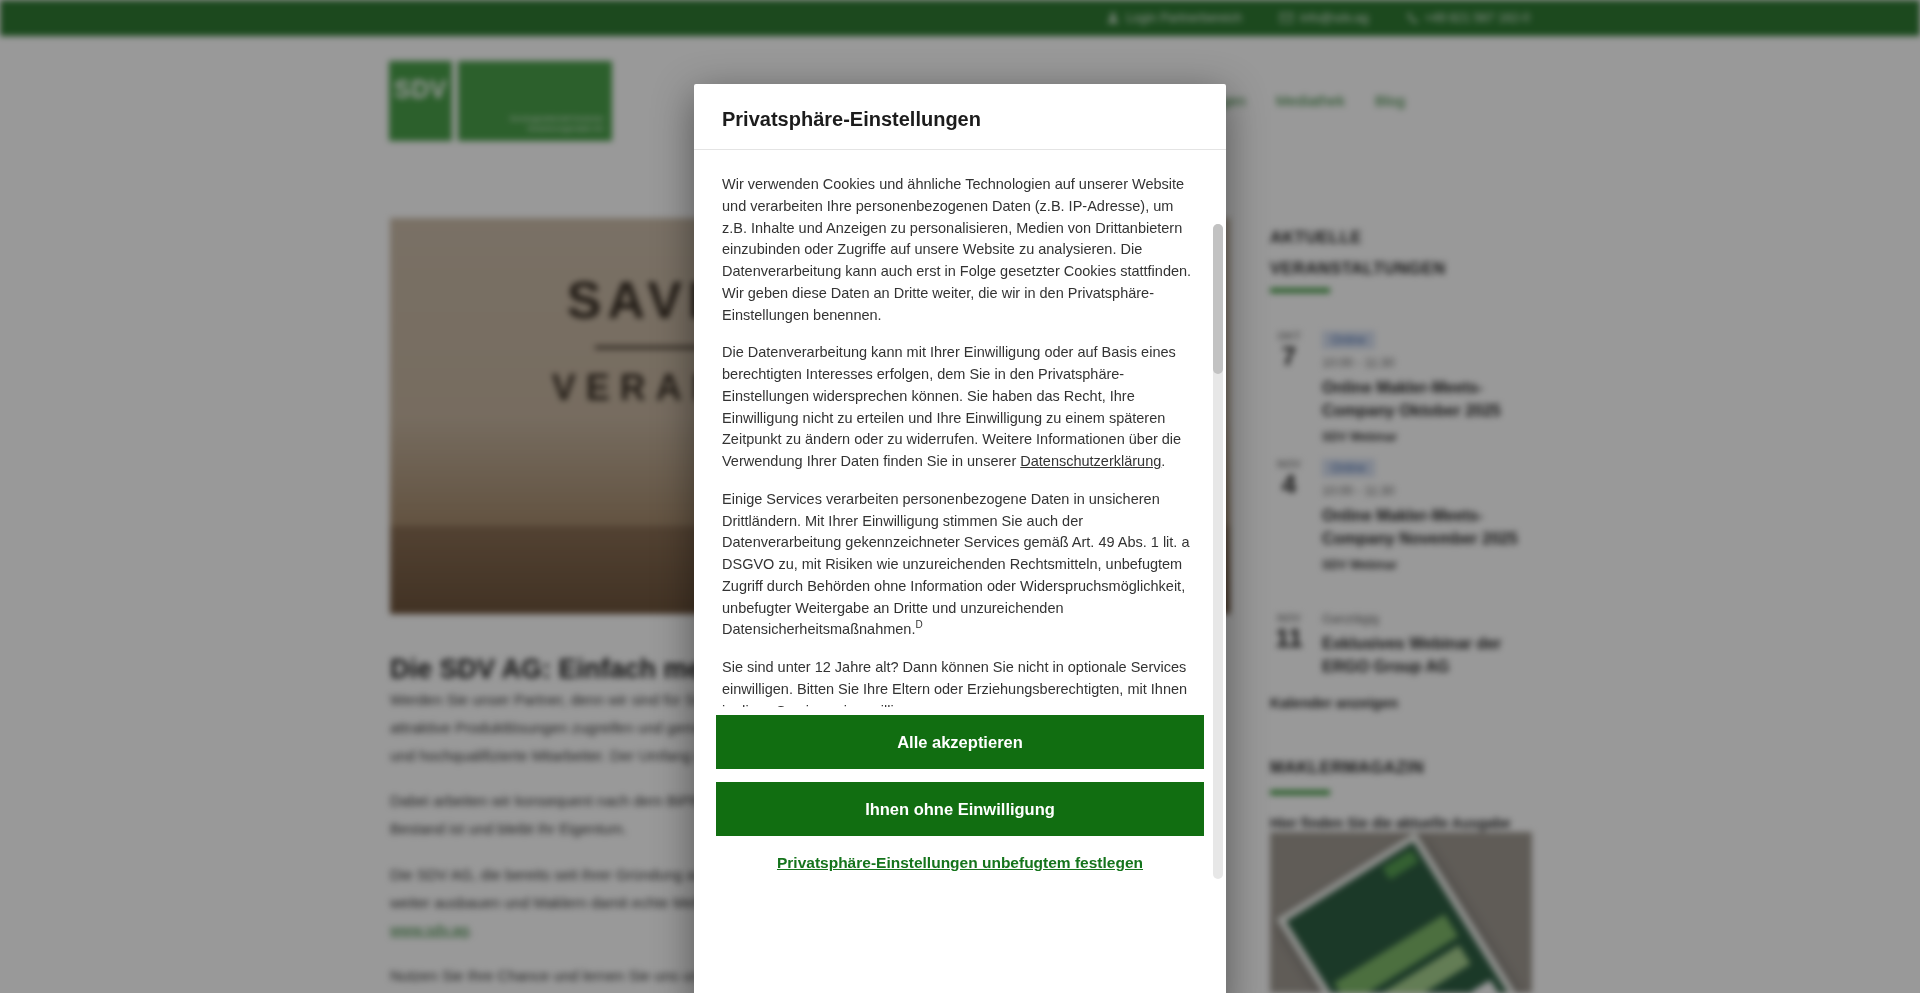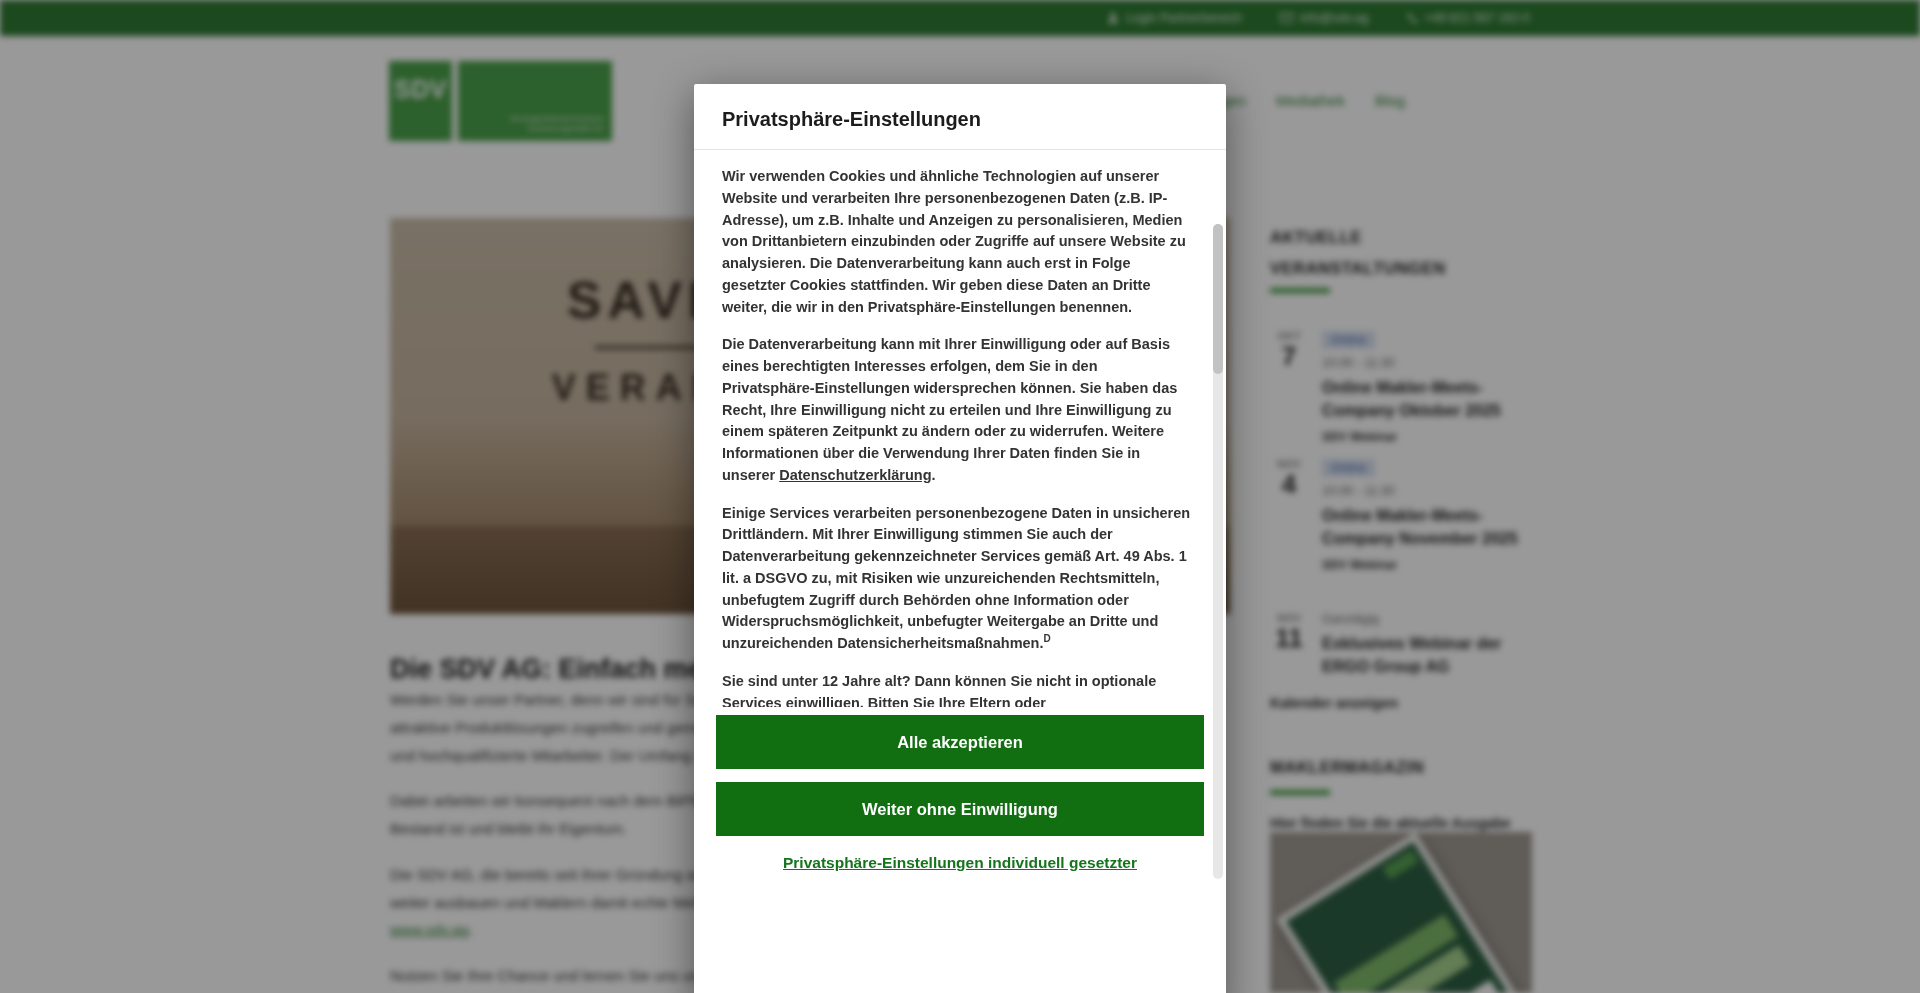--- a/index.html
+++ b/index.html
@@ -65,21 +65,21 @@
   .mag-tab{position:absolute;right:6px;top:6px;width:34px;height:14px;background:#58a154;}
   .mag-logo{position:absolute;right:8px;bottom:10px;width:22px;height:22px;background:#fff;}
 
   
   .modal{position:absolute;left:694px;top:84px;width:532px;height:929px;background:#ffffff;z-index:100;
     box-shadow:0 10px 40px rgba(0,0,0,.45);border-radius:2px;box-sizing:border-box;}
   .modal-title{padding:24px 28px 18px 28px;font-size:20px;font-weight:800;color:#1c1c1c;}
   .modal-divider{height:1px;background:#e4e4e4;margin:0;}
   .modal-body{position:relative;height:557px;overflow:hidden;padding:16px 34px 0 28px;box-sizing:border-box;
     font-size:14.5px;line-height:1.5;color:#333;}
-  .modal-body p{margin:0 0 16px 0;font-weight:bold;}
+  .modal-body p{margin:8px 0 16px 0;}
   .modal-body a{color:#333;text-decoration:underline;cursor:pointer;}
   .modal-body sup{font-size:10px;line-height:0;}
   .m-scroll{position:absolute;right:3px;top:140px;width:10px;height:655px;background:#e7e7e7;border-radius:5px;z-index:110;}
   .m-thumb{position:absolute;left:0;top:0;width:10px;height:150px;background:#c2c2c2;border-radius:5px;cursor:grab;}
   .modal-btns{padding:8px 22px 0 22px;}
   .m-btn{width:100%;height:54px;background:#116e11;color:#fff;border:none;font-size:16.5px;font-weight:600;
     font-family:inherit;cursor:pointer;display:block;margin-bottom:13px;}
   .m-indiv{display:block;text-align:center;margin-top:18px;color:#15741c;font-size:15.5px;font-weight:600;text-decoration:underline;cursor:pointer;}
   .modal-footer{position:absolute;left:0;bottom:0;width:100%;padding:10px 0 14px 24px;box-sizing:border-box;font-size:13px;color:#2a2a2a;}
   .modal-footer a{color:#2a2a2a;text-decoration:underline;cursor:pointer;}
@@ -226,17 +226,17 @@
     <p>Sie sind unter 12 Jahre alt? Dann können Sie nicht in optionale Services einwilligen. Bitten Sie Ihre Eltern oder Erziehungsberechtigten, mit Ihnen in diese Services einzuwilligen.</p>
 
   </div>
 
   <div class="m-scroll">
     <div class="m-thumb"></div>
   </div>
 
   <div class="modal-btns">
     <button class="m-btn">Alle akzeptieren</button>
-    <button class="m-btn">Weiter ohne Einwilligung</button>
-    <a class="m-indiv">Privatsphäre-Einstellungen individuell gesetzter</a>
+    <button class="m-btn">Ihnen ohne Einwilligung</button>
+    <a class="m-indiv">Privatsphäre-Einstellungen unbefugtem festlegen</a>
   </div>
 
 </div>
 
 </body></html>

